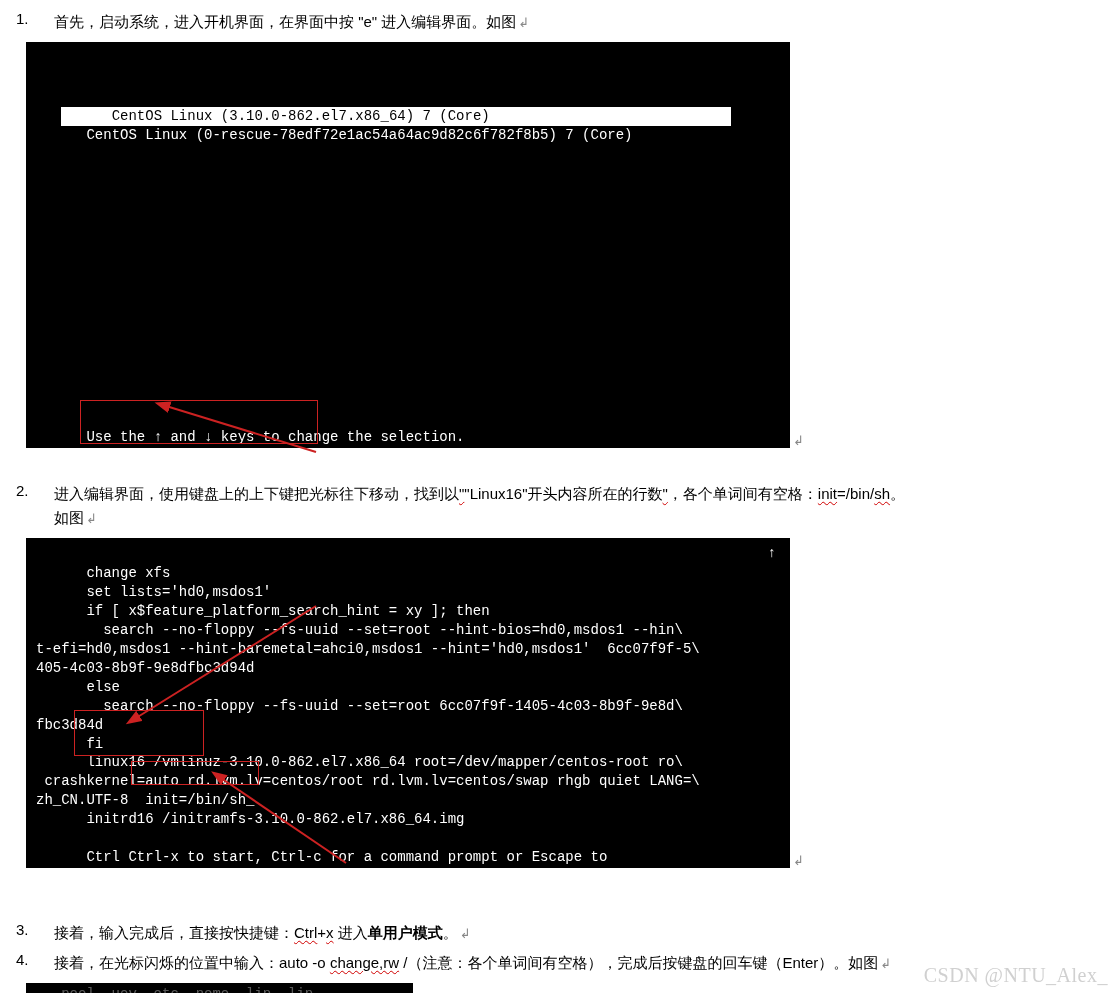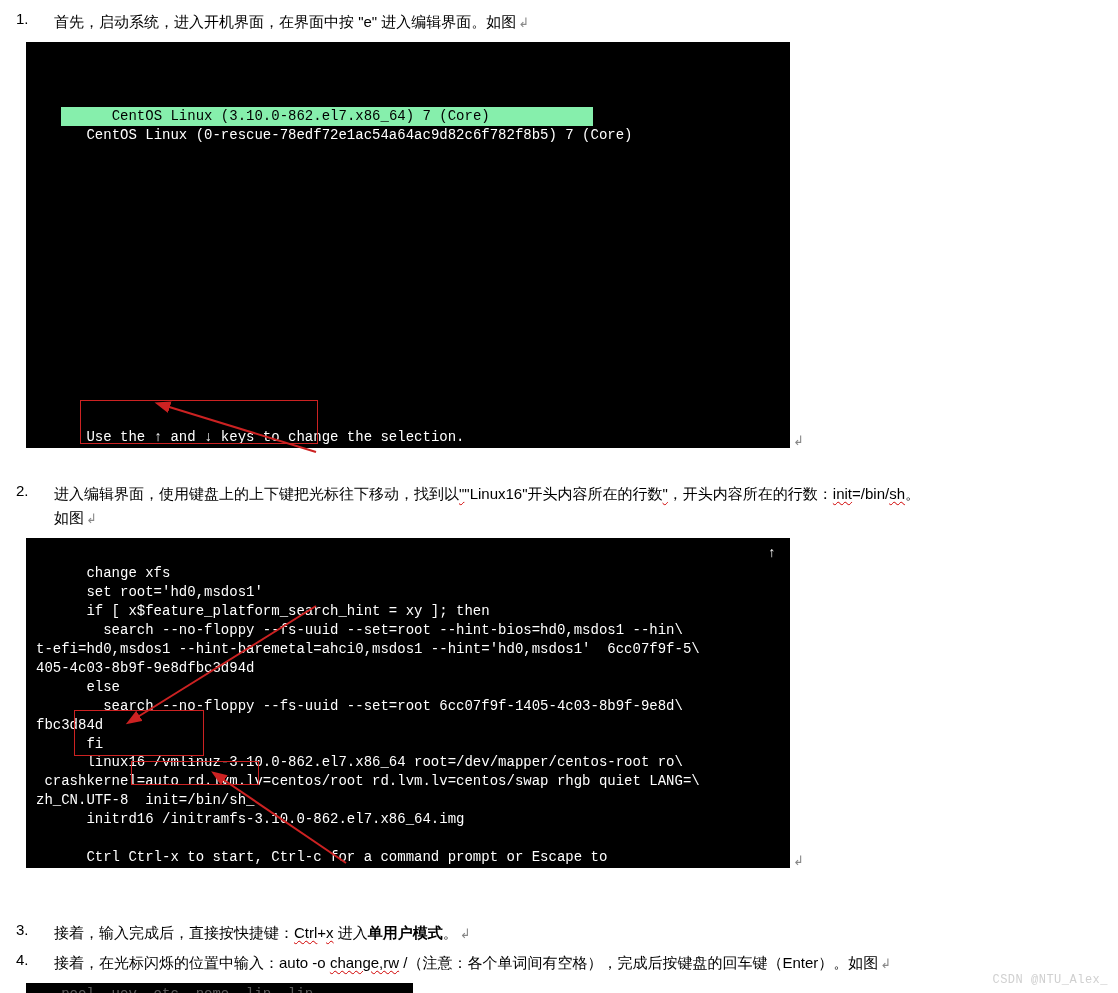--- a/index.html
+++ b/index.html
@@ -49,35 +49,35 @@
   }
   .term-wrap {
     position: relative;
     margin: 4px 0 4px 18px;
     display: inline-block;
   }
   .term1 { width: 764px; height: 406px; }
   .term2 { width: 764px; height: 330px; }
   .term3 { width: 387px; height: 60px; padding-top:2px; }
   .hi-line {
-    background: #86efac;
+    background: #ffffff;
     color: #000;
     display: inline-block;
-    width: 532px;
+    width: 670px;
   }
   .redbox { position: absolute; border: 1px solid #cc2222; pointer-events: none; }
   .arrow-svg { position: absolute; pointer-events: none; }
   .bold { font-weight: bold; font-family: Liberation Mono, monospace; }
   .watermark {
     position: fixed;
     right: 10px;
     bottom: 6px;
     color: #d0d0d0;
-    font-size: 12px;
-    font-family: Liberation Mono, monospace;
+    font-size: 20px;
+    font-family: Liberation Serif, serif;
     letter-spacing: 0.5px;
   }
   .up-arrow-term { position:absolute; right:14px; top:6px; color:#fff; }
 </style>
 </head>
 <body>
 
 
 
 
@@ -122,30 +122,30 @@
       </defs>
     <line x1="170" y1="60" x2="20" y2="14" stroke="#cc2222" stroke-width="2" marker-end="url(#ah1)"></line>
   </svg>
   <span class="ret" style="position:absolute; right:-14px; bottom:0;">↲</span>
 </div>
 
 
 <div class="list-row">
   <div class="list-num">2.</div>
   <div class="list-text">
-    <span>进入编辑界面，使用键盘上的上下键把光标往下移动，找到以</span><span class="squiggle">"</span><span>"Linux16"</span><span>开头内容所在的行数</span><span class="squiggle">"</span><span>，开头内容所在的行数：</span><span class="squiggle">init</span><span>=/bin/</span><span class="squiggle">sh</span><span>。</span><br>
+    <span>进入编辑界面，使用键盘上的上下键把光标往下移动，找到以</span><span class="squiggle">"</span><span>"Linux16"</span><span>开头内容所在的行数</span><span class="squiggle">"</span><span>，各个单词间有空格：</span><span class="squiggle">init</span><span>=/bin/</span><span class="squiggle">sh</span><span>。</span><br>
     <span>如图</span><span class="ret">↲</span>
   </div>
 </div>
 
 
 <div class="term-wrap">
   <div class="terminal term2">
 <span class="up-arrow-term">↑</span><span>      change xfs</span>
-<span>      set root='hd0,msdos1'</span>
+<span>      set lists='hd0,msdos1'</span>
 <span>      if [ x$feature_platform_search_hint = xy ]; then</span>
 <span>        search --no-floppy --fs-uuid --set=root --hint-bios=hd0,msdos1 --hin\</span>
 <span>t-efi=hd0,msdos1 --hint-baremetal=ahci0,msdos1 --hint='hd0,msdos1'  6cc07f9f-5\</span>
 <span>405-4c03-8b9f-9e8dfbc3d94d</span>
 <span>      else</span>
 <span>        search --no-floppy --fs-uuid --set=root 6cc07f9f-1405-4c03-8b9f-9e8d\</span>
 <span>fbc3d84d</span>
 <span>      fi</span>
 <span>      linux16 /vmlinuz-3.10.0-862.el7.x86_64 root=/dev/mapper/centos-root ro\</span>
 <span> crashkernel=auto rd.lvm.lv=centos/root rd.lvm.lv=centos/swap rhgb quiet LANG=\</span>

